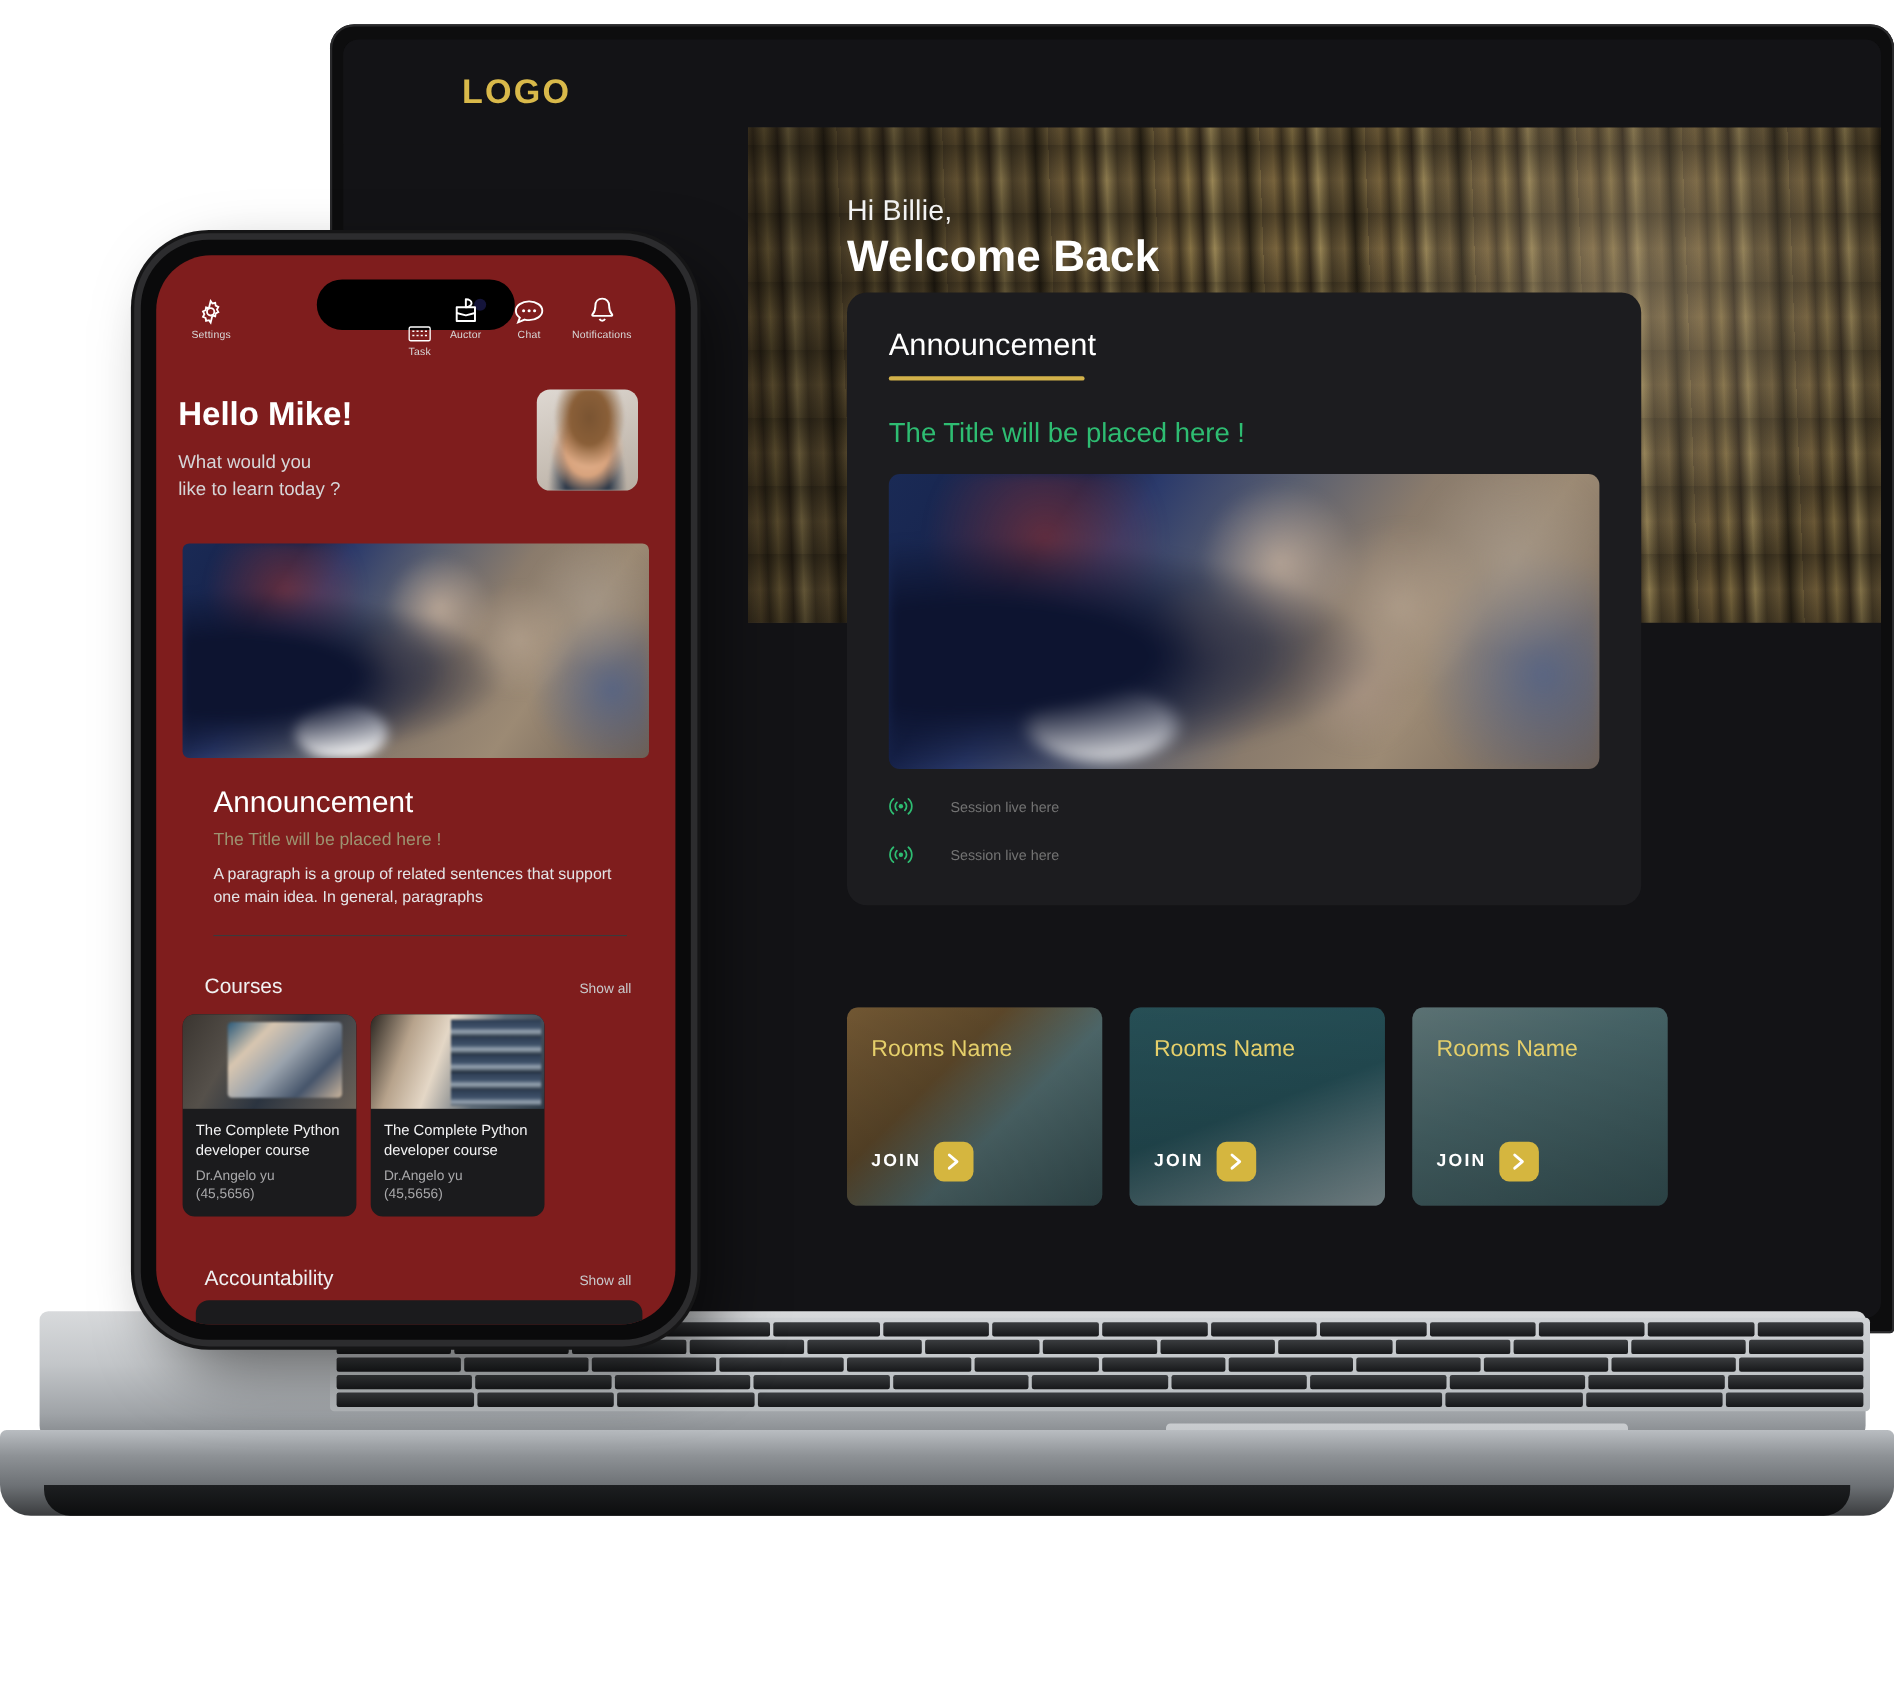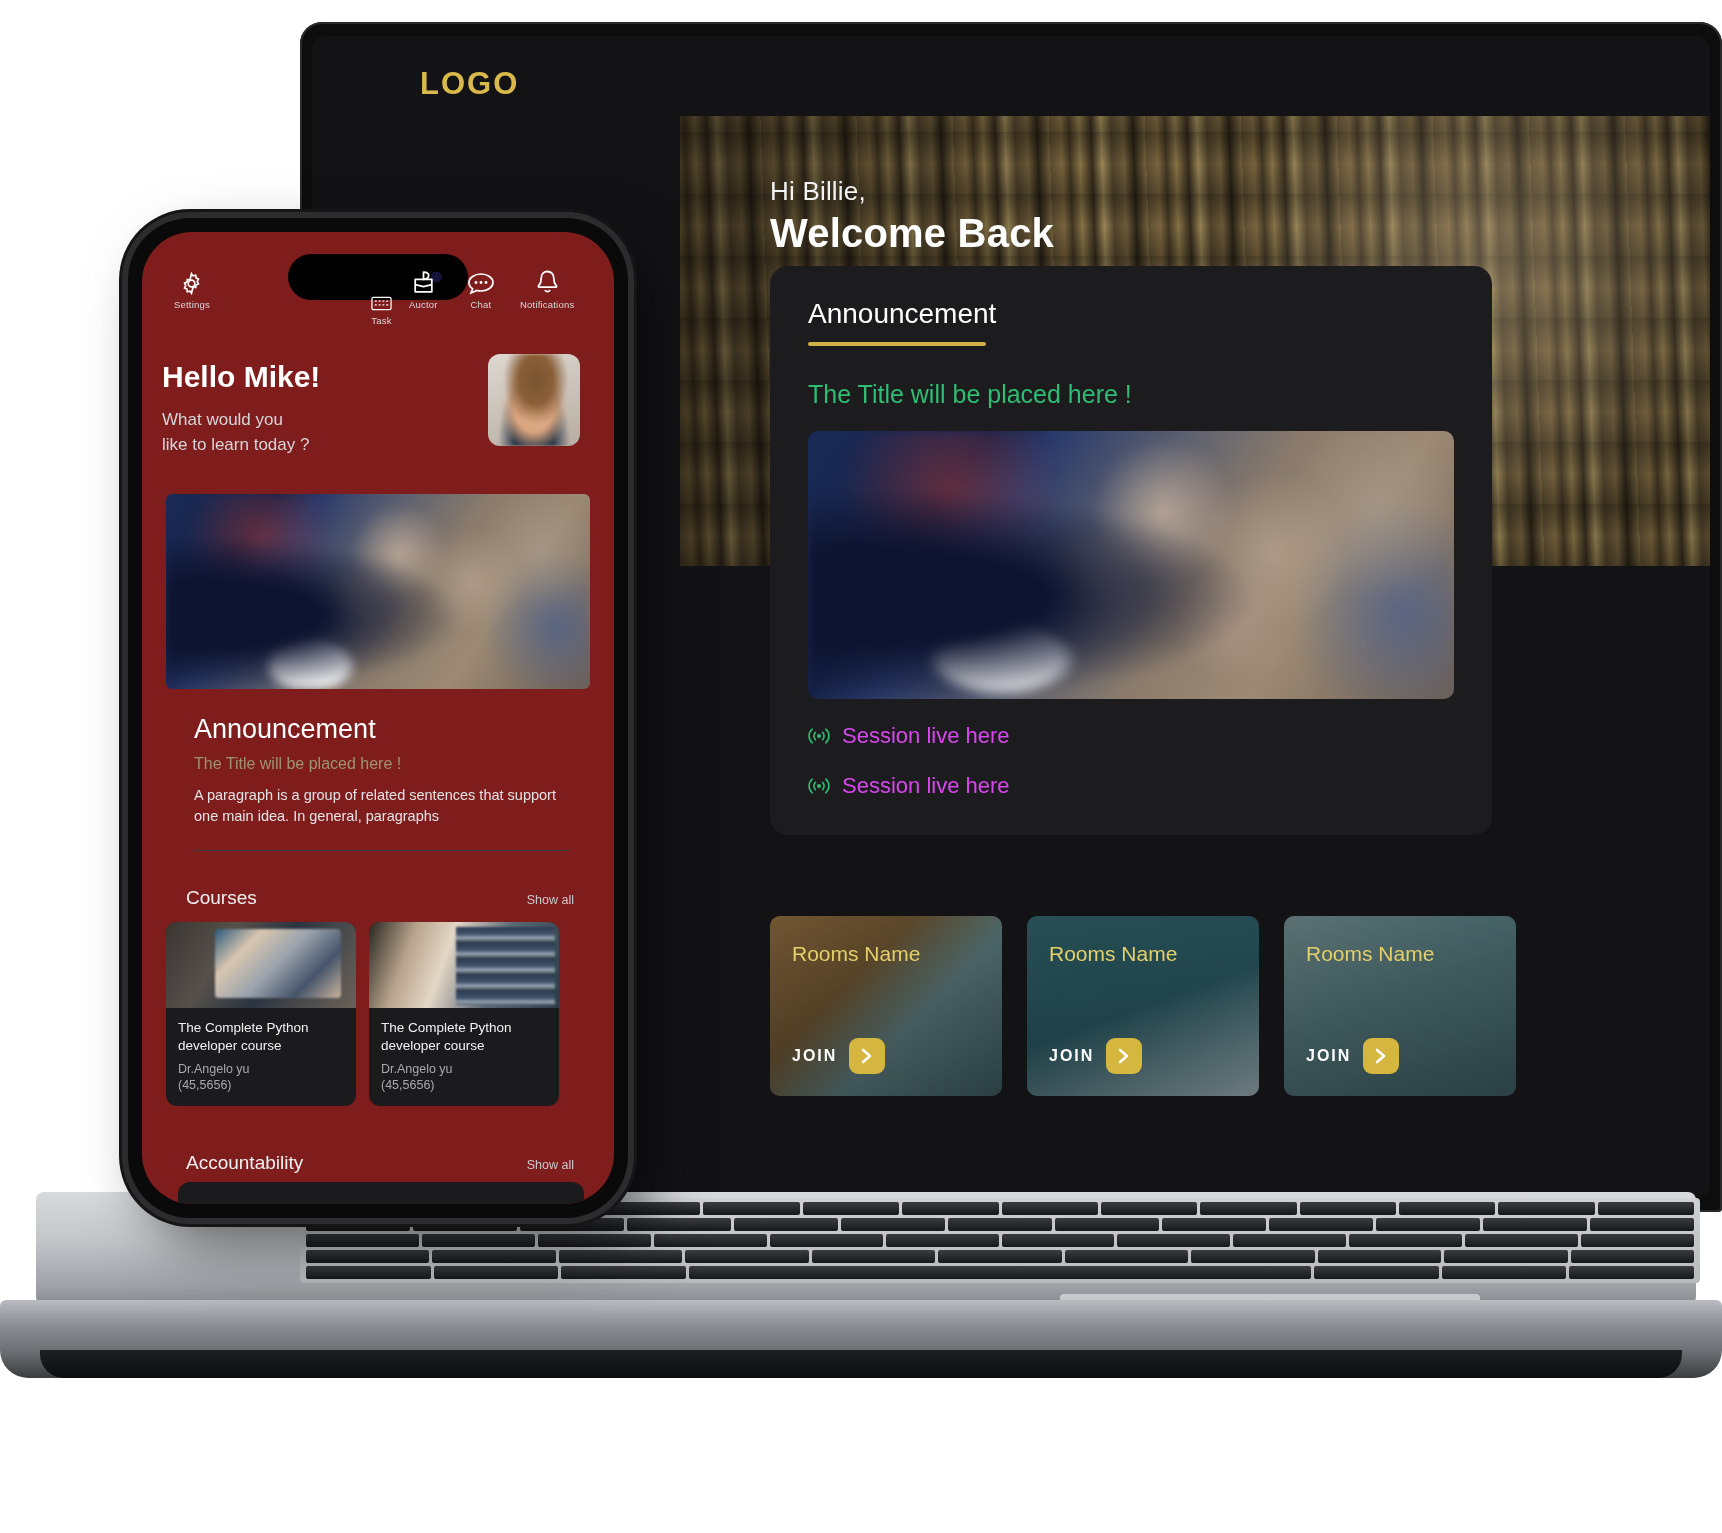--- a/index.html
+++ b/index.html
@@ -65,21 +65,21 @@
       radial-gradient(circle at 55% 30%, rgba(240,210,180,.55), transparent 18%),
       radial-gradient(circle at 72% 45%, rgba(200,180,160,.5), transparent 16%),
       radial-gradient(circle at 88% 28%, rgba(170,160,150,.5), transparent 15%),
       radial-gradient(circle at 44% 58%, rgba(220,190,165,.45), transparent 14%),
       radial-gradient(circle at 66% 72%, rgba(190,165,150,.45), transparent 13%),
       radial-gradient(circle at 92% 68%, rgba(60,90,150,.6), transparent 18%),
       radial-gradient(circle at 22% 22%, rgba(190,60,50,.45), transparent 20%);
     filter:blur(5px);
   }
   .live-row { display:flex; align-items:center; gap:12px; margin-top:24px; }
-  .live-row .lbl { font-size:22px; color:#d946ef; }
+  .live-row .lbl { font-size:13px; color:#737373;margin-left:22px; }
   .live-ico { width:22px; height:20px; flex:none; }
 
   
   .rooms { position:absolute; left:458px; top:880px; display:flex; gap:25px; z-index:6; }
   .room-card {
     width:232px; height:180px; border-radius:10px; position:relative; overflow:hidden;
   }
   .room-card.c1 { background:linear-gradient(135deg,#8a6a3e 0%,#6f5632 35%,#5e7d80 60%,#3e5c60 100%); }
   .room-card.c2 { background:linear-gradient(160deg,#2f6068 0%,#2a5a63 50%,#9fb3b8 100%); }
   .room-card.c3 { background:linear-gradient(150deg,#6f8a8c 0%,#55787c 40%,#3e5f63 100%); }
@@ -189,21 +189,21 @@
   .ph-ann-b { font-size:14.5px; line-height:1.45; color:#e4e4e6; }
   .ph-divider { position:absolute; left:52px; right:44px; top:618px; height:1px; background:#3a3a3c; }
 
   .sec-head { position:absolute; left:44px; right:40px; display:flex; justify-content:space-between; align-items:baseline; }
   .sec-title { font-size:19px; color:#f0f0f1; }
   .sec-all { font-size:12.5px; color:#c9c9cb; }
   .sh-courses { top:655px; }
   .sh-account { top:920px; }
 
   .courses { position:absolute; left:24px; right:24px; top:690px; display:flex; gap:13px; }
-  .course-card { width:190px; background:#1b1b1d; border-radius:11px; overflow:hidden; }
+  .course-card { width:158px; background:#1b1b1d; border-radius:11px; overflow:hidden; }
   .c-thumb { width:100%; height:86px; position:relative; }
   .c-thumb.a { background:linear-gradient(120deg,#3a3530 0%,#55504a 30%,#2b3440 55%,#6b6258 100%); }
   .c-thumb.a::before{ content:""; position:absolute; left:26%; top:8%; width:66%; height:80%;
     background:linear-gradient(135deg,#2b5a7a 0%,#d8c6b0 25%,#9aa3ad 50%,#46556b 75%,#c9b49c 100%);
     border-radius:4px; filter:blur(1.2px); }
   .c-thumb.b { background:linear-gradient(110deg,#2a2520 0%,#b7a38c 22%,#e4d7c6 40%,#5d6a76 65%,#2e3a46 100%); }
   .c-thumb.b::before{ content:""; position:absolute; right:2%; top:6%; width:52%; height:90%;
     background:repeating-linear-gradient(180deg,#2c3c52 0px,#40526a 7px,#9aa7b4 11px,#1f2b3a 16px);
     filter:blur(1.1px); }
   .c-body { padding:11px 12px 14px 12px; }

